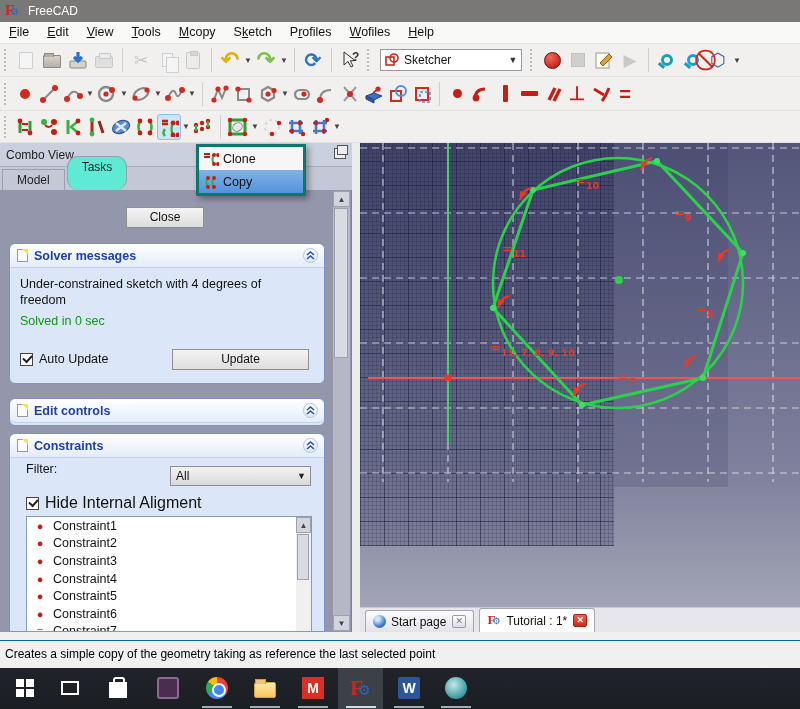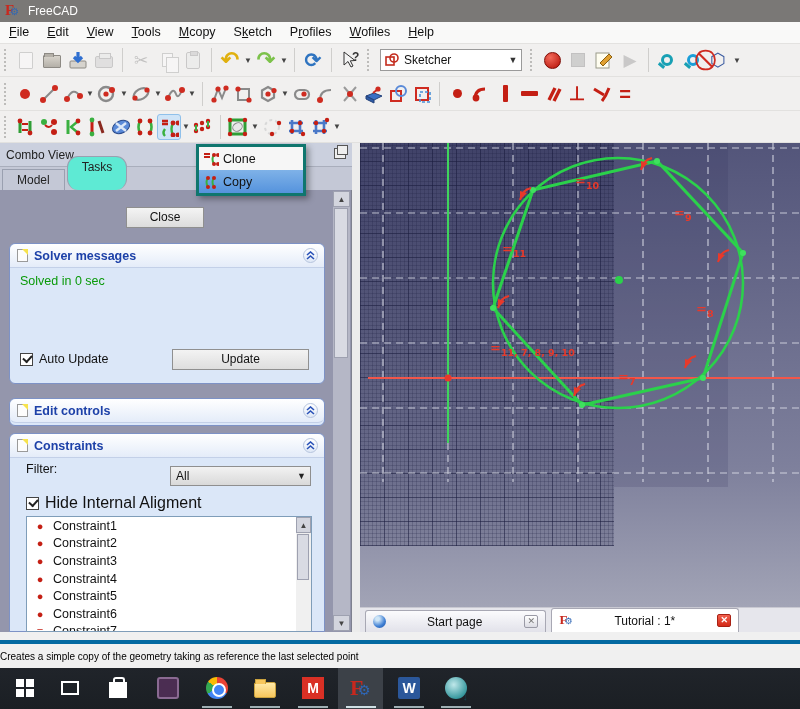--- a/index.html
+++ b/index.html
@@ -74,34 +74,34 @@
      repeating-linear-gradient(0deg, rgba(24,26,60,.45) 0 1px, transparent 1px 24px),
      repeating-linear-gradient(90deg, rgba(24,26,60,.45) 0 1px, transparent 1px 24px),
      repeating-linear-gradient(0deg, rgba(24,26,60,.20) 0 1px, transparent 1px 4px),
      repeating-linear-gradient(90deg, rgba(24,26,60,.20) 0 1px, transparent 1px 4px),
      linear-gradient(rgba(36,38,78,.40), rgba(36,38,78,.18));}
   #tint{position:absolute;left:254px;top:0;width:114px;height:344px;background:rgba(44,46,88,.16);}
   .vp-label{position:absolute;color:#e8392a;font-weight:bold;font-size:13px;white-space:nowrap;font-family:"DejaVu Sans",sans-serif;}
   .vp-label sub{font-size:9.5px;font-weight:bold;}
   
   #mditabs{position:absolute;left:0;top:464px;width:440px;height:25px;background:#e6e6ec;border-top:1px solid #c9c9d2;display:flex;align-items:flex-end;}
-  .mtab{height:22px;display:flex;align-items:center;padding:0 7px;border:1px solid #a8a8b4;border-bottom:none;background:linear-gradient(#fbfbfd,#e2e2ea);margin-left:5px;font-size:12px;border-radius:3px 3px 0 0;gap:36px;}
+  .mtab{height:22px;display:flex;align-items:center;padding:0 7px;border:1px solid #a8a8b4;border-bottom:none;background:linear-gradient(#fbfbfd,#e2e2ea);margin-left:5px;font-size:12px;border-radius:3px 3px 0 0;}
   .mtab.on{background:#fff;height:24px;}
   .mtab .lbl{margin:0 6px 0 5px;}
   .closebox{width:14px;height:13px;border:1px solid #9a9aa6;background:linear-gradient(#fff,#dcdce4);color:#777;font-size:9px;line-height:11px;text-align:center;border-radius:2px;}
   .closebox.red{background:linear-gradient(#f2604e,#d32a17);border-color:#a82114;color:#fff;font-weight:bold;}
   .globe{width:13px;height:13px;border-radius:50%;background:radial-gradient(circle at 35% 30%,#cfe6f7 15%,#3f7fd4 60%,#1c4f9e);}
   
   #ctxmenu{position:absolute;left:196px;top:144px;width:110px;background:#f6f6f6;border:3px solid #0f766e;box-shadow:3px 3px 6px rgba(0,0,0,.35);z-index:50;}
   .ctx-item{height:23px;display:flex;align-items:center;font-size:12.5px;}
   .ctx-item.hl{background:linear-gradient(#7fb2e8,#5593dd);}
   .ctx-item .mi{width:24px;display:flex;justify-content:center;flex:none;}
   
   #statusstrip{position:absolute;left:0;top:632px;width:800px;height:8px;background:#f0f0f0;}
-  #statusbar{position:absolute;left:0;top:640px;width:800px;height:28px;background:#f0f0f0;border-top:4px solid #0369a1;line-height:26px;font-size:10px;color:#000;}
+  #statusbar{position:absolute;left:0;top:640px;width:800px;height:28px;background:#f0f0f0;border-top:1px solid #0369a1;line-height:26px;padding-left:5px;font-size:12px;color:#000;}
   #taskbar{position:absolute;left:0;top:668px;width:800px;height:41px;background:linear-gradient(#20242a,#1b1f24);}
   .tk{position:absolute;top:7px;width:26px;height:26px;display:flex;align-items:center;justify-content:center;}
   .tk-tile{position:absolute;left:338px;top:0;width:45px;height:41px;background:#3c4148;}
   .runline{position:absolute;top:38px;height:2px;width:30px;background:#9fb0b4;}
   .win-logo{display:grid;grid-template-columns:8px 8px;grid-template-rows:8px 8px;gap:2px;}
   .win-logo div{background:#fff;}
   
   .pagei{width:14px;height:17px;background:#fff;border:1px solid #9a9a9a;border-radius:1px;}
   .folderi{width:18px;height:13px;background:linear-gradient(#d8d4cc,#b4b0a8);border:1px solid #8d8a84;border-radius:1px;position:relative;margin-top:3px;}
   .folderi:before{content:"";position:absolute;left:0;top:-3px;width:8px;height:3px;background:#b4b0a8;border:1px solid #8d8a84;border-bottom:none;}
@@ -516,20 +516,21 @@
       <div class="tbox" style="top:53px;height:141px;">
         <div class="tbox-hd">
           <span class="ti note-icon"></span>
           <span class="name">Solver messages</span>
           <span class="chev">
               <svg width="9" height="9">
                 <path d="M1 4 L4.5 1 L8 4 M1 8 L4.5 5 L8 8" fill="none" stroke="#2a52b8" stroke-width="1.6"></path>
               </svg>
             </span>
         </div>
+        <div style="padding:8px 10px 0 10px;font-size:12.5px;line-height:16px;width:300px;">Under-constrained sketch with 4 degrees of freedom</div>
         <div style="padding:6px 10px 0 10px;font-size:12.5px;color:#0a9a0a;">Solved in 0 sec</div>
         <div style="position:absolute;left:10px;top:108px;display:flex;align-items:center;">
           <span class="cbx ck"></span>
           <span style="margin-left:6px;font-size:12.5px;">Auto Update</span>
         </div>
         <div class="std-btn" style="position:absolute;left:162px;top:105px;width:137px;height:21px;line-height:19px;">Update</div>
       </div>
 
       <div class="tbox" style="top:208px;height:28px;">
         <div class="tbox-hd" style="border-radius:6px;">

